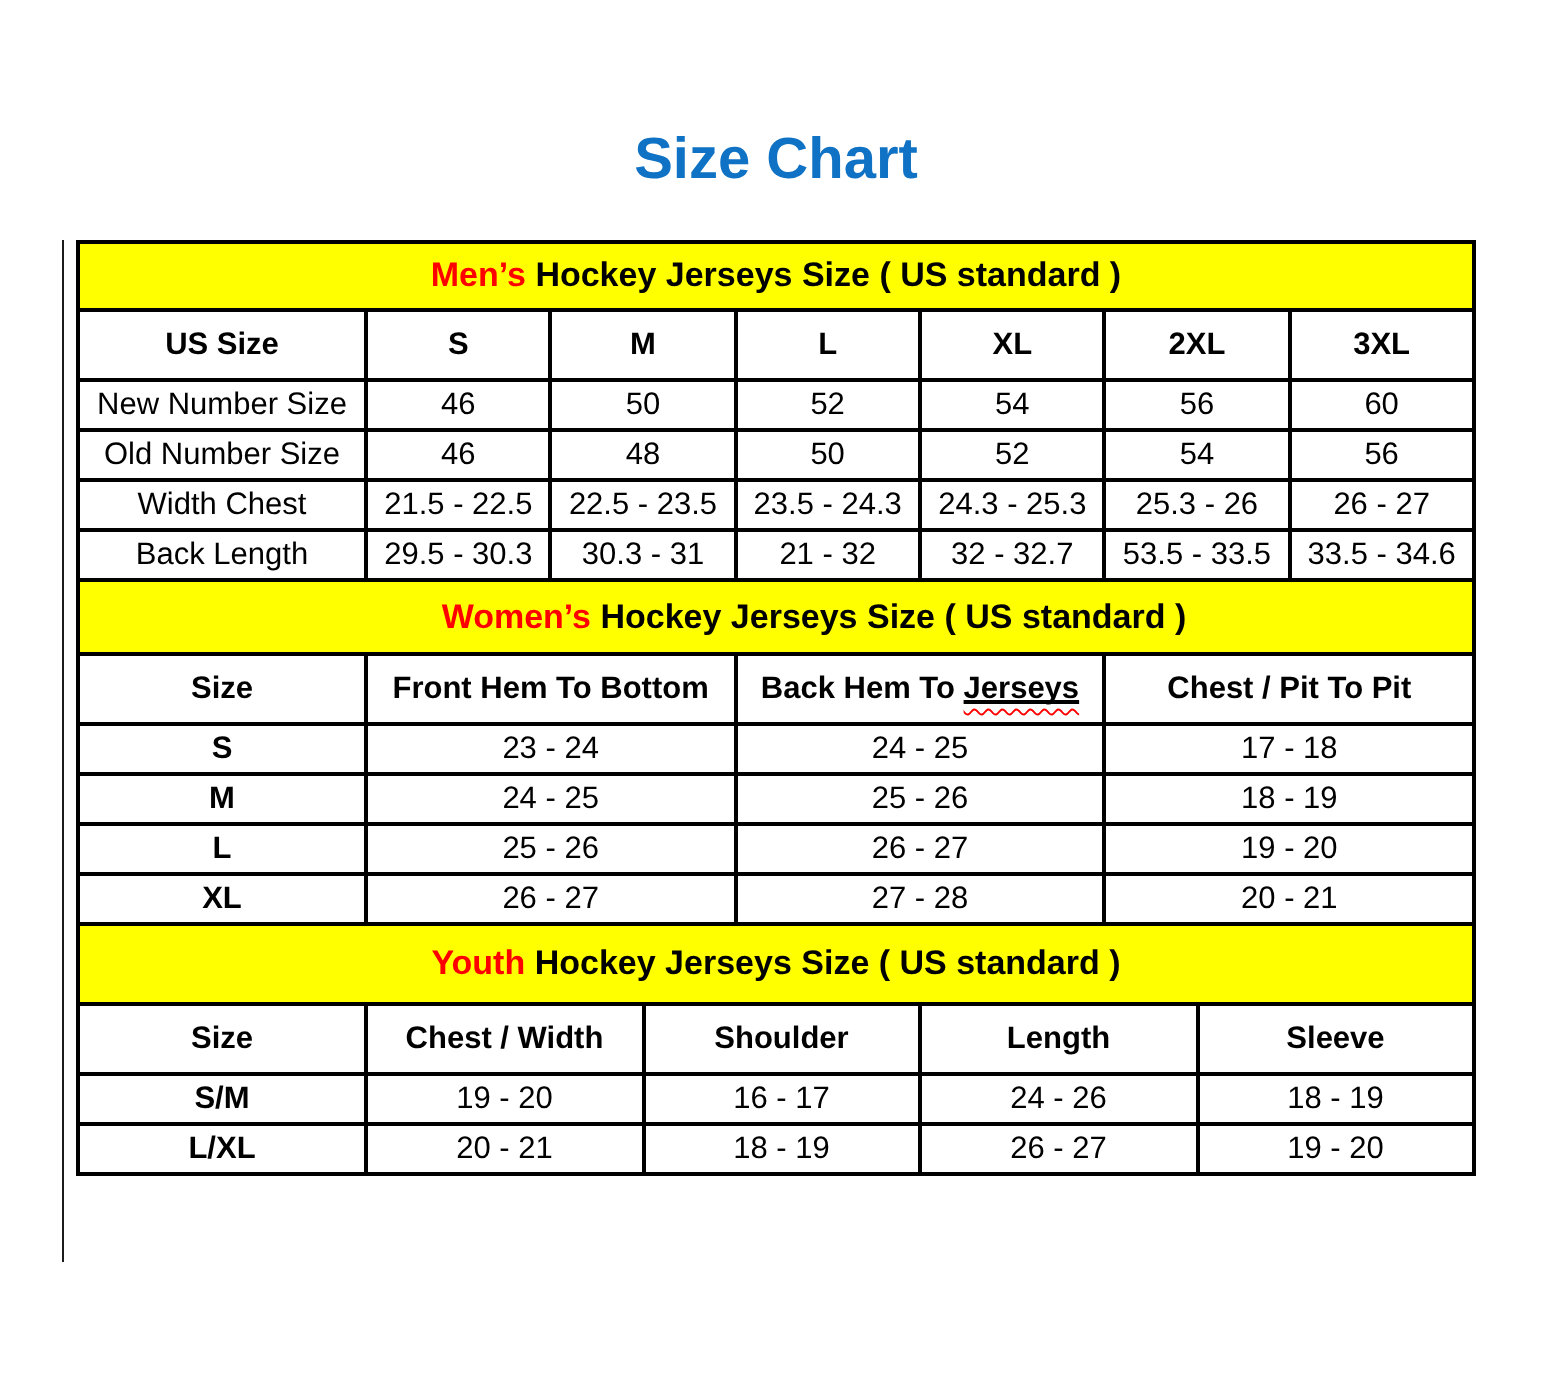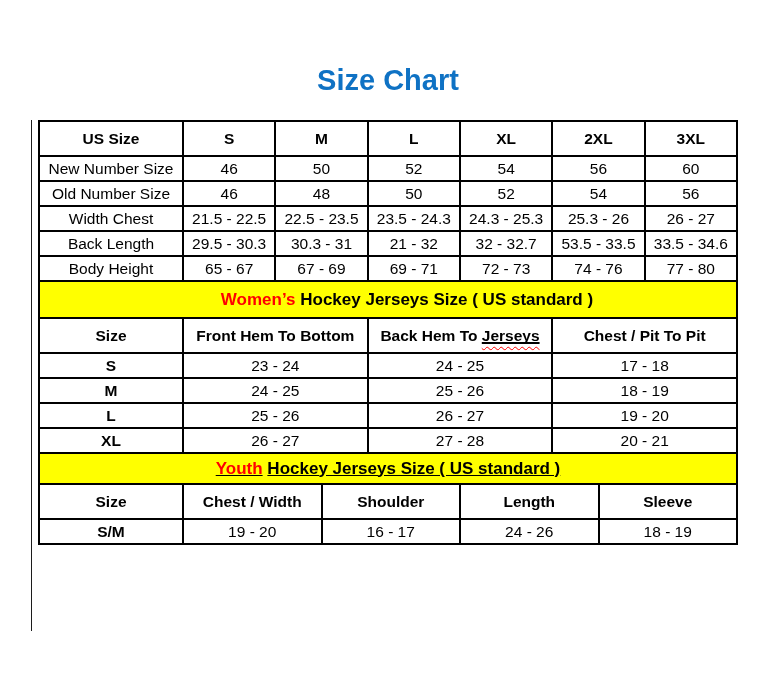--- a/index.html
+++ b/index.html
@@ -50,21 +50,21 @@
     padding: 0 2px;
     color: #000;
   }
   tr.banner th {
     background: var(--banner-yellow);
     height: 34px;
     font-size: 17px;
     font-weight: bold;
   }
   tr.banner.h-women th { height: 37px; padding-left: 40px; }
-  tr.banner.h-youth th { height: 31px; text-decoration: underline; }
+  tr.banner.h-youth th { height: 40px; }
   tr.banner .red { color: var(--highlight-red); margin-right: 0.28em; }
   tr.head th {
     height: 35px;
     font-size: 15.5px;
     font-weight: bold;
     background: #fff;
   }
   tbody td {
     height: 25px;
     font-size: 15.5px;
@@ -98,20 +98,25 @@
     <colgroup>
         <col class="c0">
         <col>
         <col>
         <col>
         <col>
         <col>
         <col>
       </colgroup>
     <thead>
+      <tr class="banner">
+        <th colspan="7">
+          <span class="red">Men’s</span><span>Hockey Jerseys Size ( US standard )</span>
+        </th>
+      </tr>
       <tr class="head">
         <th>US Size</th>
         <th>S</th>
         <th>M</th>
         <th>L</th>
         <th>XL</th>
         <th>2XL</th>
         <th>3XL</th>
       </tr>
     </thead>
@@ -145,29 +150,20 @@
         </tr>
         <tr>
           <td>Back Length</td>
           <td>29.5 - 30.3</td>
           <td>30.3 - 31</td>
           <td>21 - 32</td>
           <td>32 - 32.7</td>
           <td>53.5 - 33.5</td>
           <td>33.5 - 34.6</td>
         </tr>
-        <tr>
-          <td>Body Height</td>
-          <td>65 - 67</td>
-          <td>67 - 69</td>
-          <td>69 - 71</td>
-          <td>72 - 73</td>
-          <td>74 - 76</td>
-          <td>77 - 80</td>
-        </tr>
       </tbody>
   </table>
 
   <table class="sec bold-first">
     <colgroup>
         <col class="c0">
         <col>
         <col>
         <col>
       </colgroup>
@@ -235,16 +231,23 @@
       </tr>
     </thead>
     <tbody>
         <tr>
           <td>S/M</td>
           <td>19 - 20</td>
           <td>16 - 17</td>
           <td>24 - 26</td>
           <td>18 - 19</td>
         </tr>
+        <tr>
+          <td>L/XL</td>
+          <td>20 - 21</td>
+          <td>18 - 19</td>
+          <td>26 - 27</td>
+          <td>19 - 20</td>
+        </tr>
       </tbody>
   </table>
 
 </div>
 
 </body></html>

